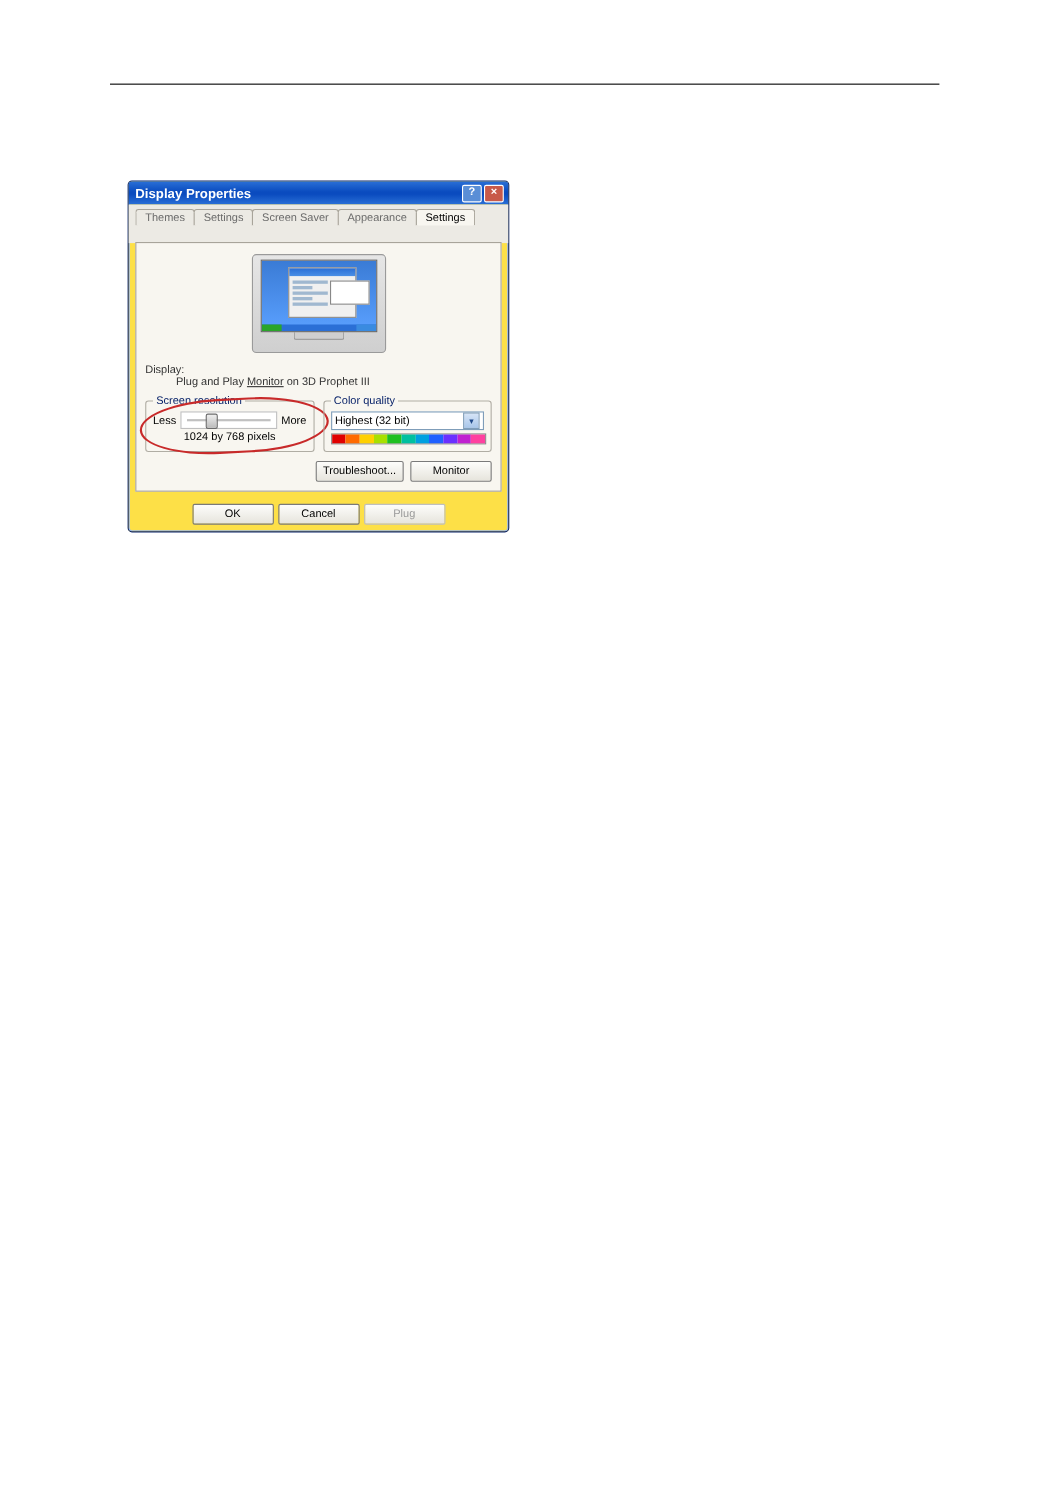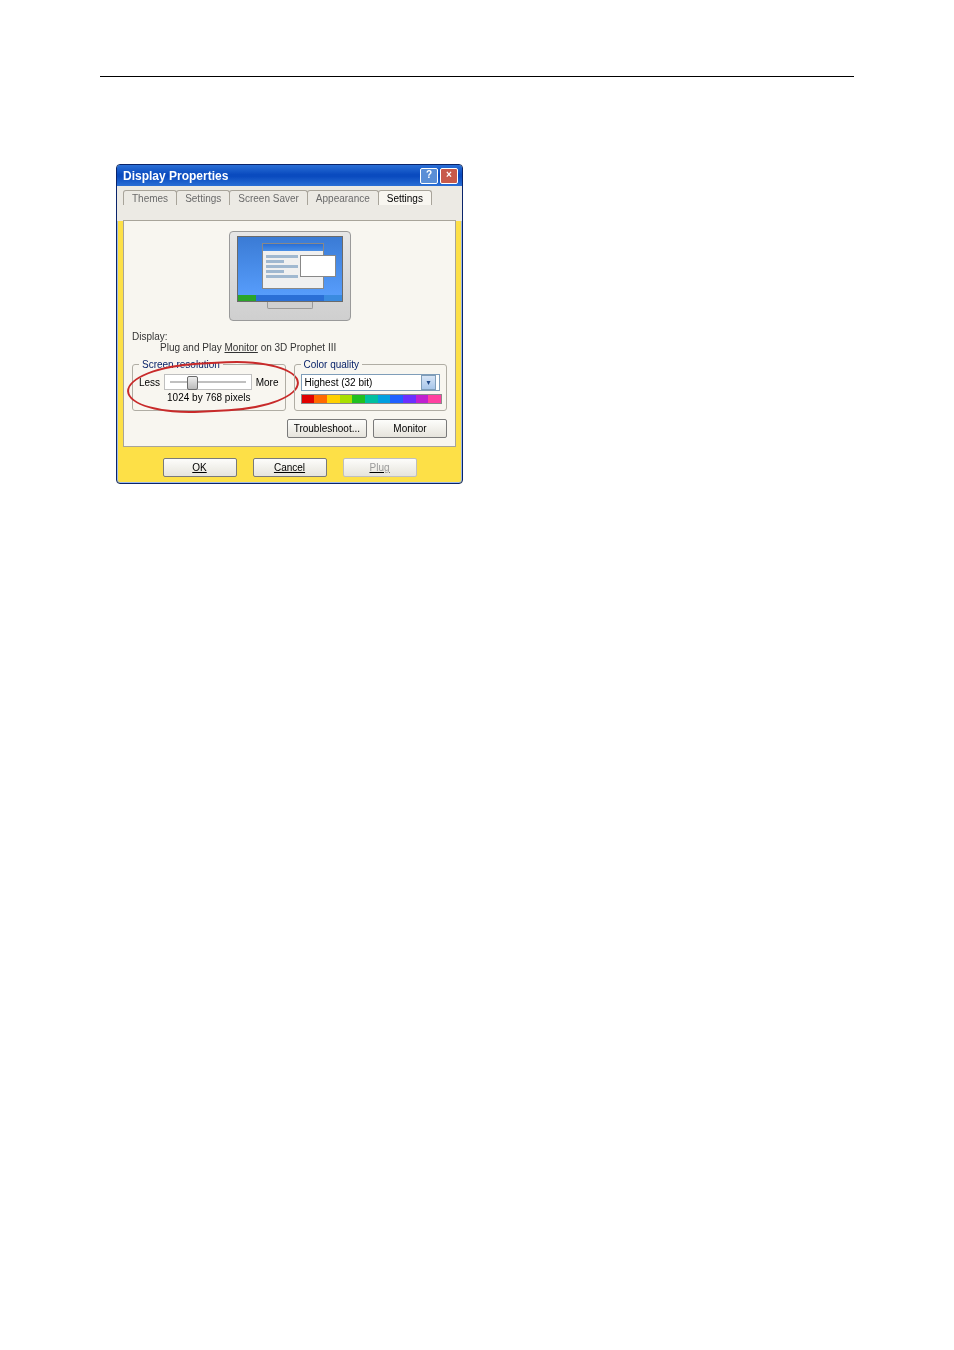--- a/index.html
+++ b/index.html
@@ -225,21 +225,21 @@
     border: 1px solid #7a7a7a;
     background: linear-gradient(to bottom, #fdfdfb, #e6e4dc);
     font-size: 10px;
     text-align: center;
     line-height: 17px;
     border-radius: 2px;
     padding: 0 6px;
     box-sizing: border-box;
   }
   .btn.disabled { color: #9a9a9a; border-color: #bfbfbf; }
-  .bottom-row { display: flex; justify-content: center; gap: 16px; padding: 4px 6px 6px 6px; text-decoration: underline; }
+  .bottom-row { display: flex; justify-content: center; gap: 4px; padding: 4px 6px 6px 6px; }
   .cq-bar .c0{background:#e00000}.cq-bar .c1{background:#ff6a00}
   .cq-bar .c2{background:#ffd000}.cq-bar .c3{background:#a8e000}
   .cq-bar .c4{background:#20c020}.cq-bar .c5{background:#00c0a0}
   .cq-bar .c6{background:#00a0e0}.cq-bar .c7{background:#2060ff}
   .cq-bar .c8{background:#6a30ff}.cq-bar .c9{background:#c020d0}
   .cq-bar .c10{background:#ff40a0}
 </style>
 </head>
 <body>
 

